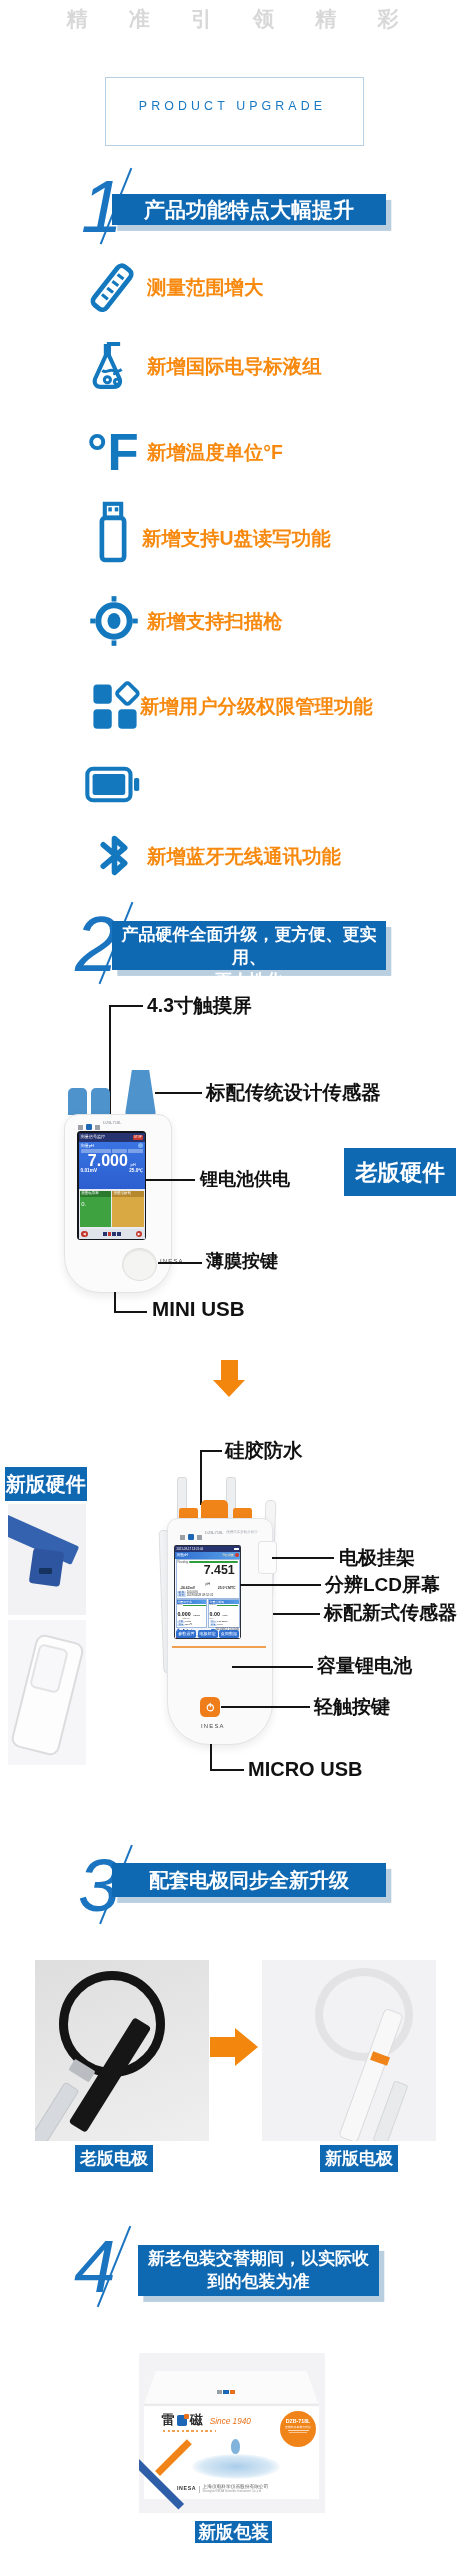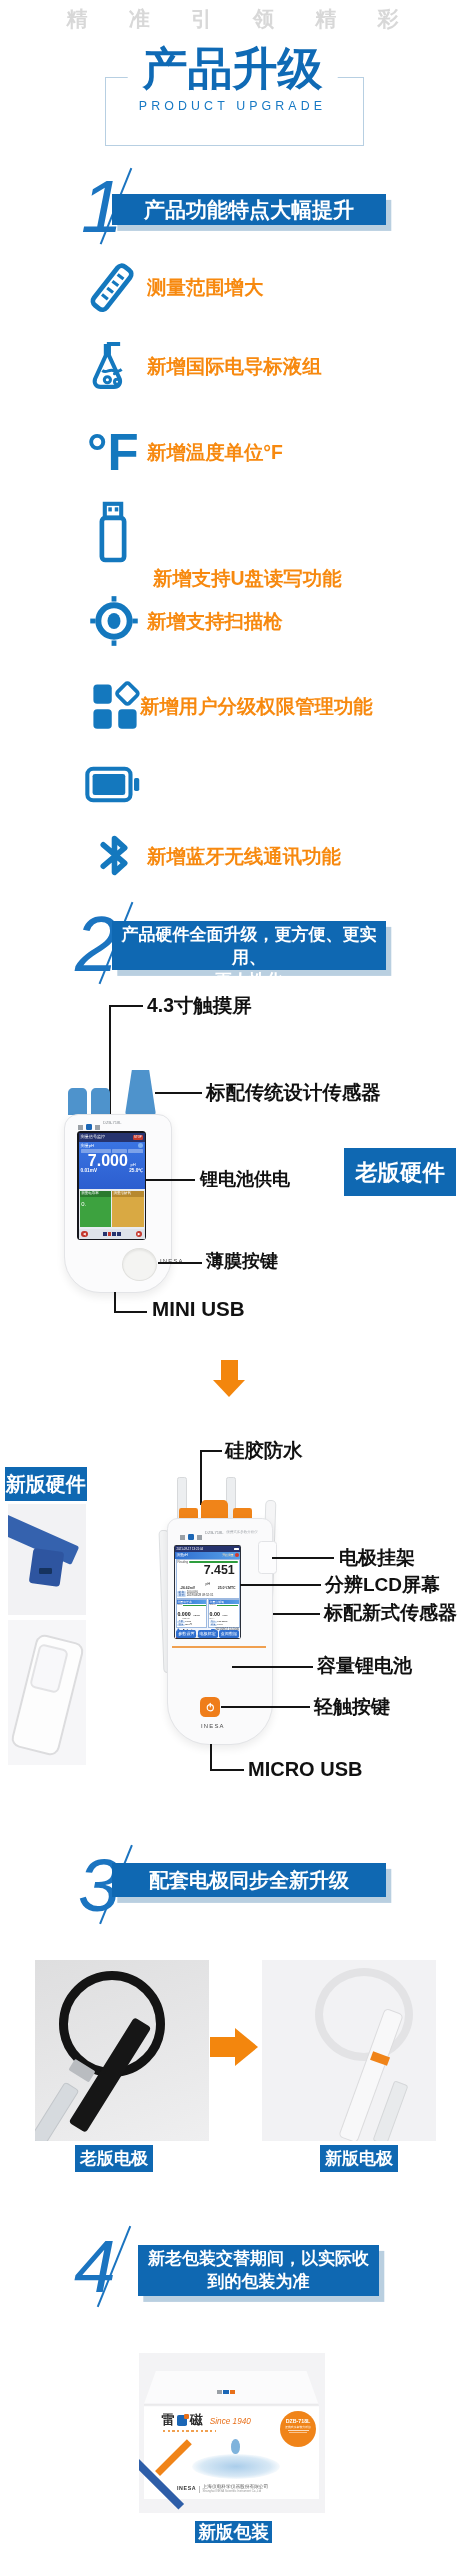--- a/index.html
+++ b/index.html
@@ -23,21 +23,20 @@
            font-size:4.1px;line-height:7.7px;margin:0 0.6px;}
 </style>
 </head>
 <body>
 
 <div id="page">
 
   <div class="abs tinytxt" style="left:0;top:8.2px;width:465px;text-align:center;font-size:21px;font-weight:bold;color:#d8d8d8;letter-spacing:17.7px;text-indent:17.7px;">精  准  引  领  精  彩</div>
 
   <div class="abs" style="left:105px;top:77px;width:257px;height:67px;border:1.2px solid #b7cfe2;"></div>
-  <div class="abs tinytxt" style="left:50%;top:46px;transform:translateX(-50%);font-size:45px;font-weight:bold;color:#0F6AB5;background:#fff;padding:0 15.3px;">产品升级</div>
   <div class="abs tinytxt" style="left:0;top:100px;width:465px;text-align:center;font-size:12.4px;color:#1779C4;letter-spacing:4.1px;">PRODUCT UPGRADE</div>
 
   <div class="abs num" style="left:81px;top:169px;font-size:75px;">1</div>
   <div class="abs num-slash" style="left:115px;top:165px;height:82px;"></div>
   <div class="abs banner" style="left:112px;top:194px;width:274px;height:31px;">
     <div style="font-size:21px;line-height:31px;">产品功能特点大幅提升</div>
   </div>
 
   <div class="abs" style="left:86px;top:261px;width:53px;height:54px;">
     <svg width="53" height="54" viewBox="0 0 100 100">
@@ -71,21 +70,21 @@
   <div class="abs" style="left:89px;top:500px;width:48px;height:65px;">
     <svg width="48" height="65" viewBox="0 0 82 110">
       <g stroke="#1478BE" fill="none">
         <rect x="22" y="30" width="38" height="72" rx="6" stroke-width="8"></rect>
         <rect x="27" y="6" width="28" height="24" stroke-width="7"></rect>
         <rect x="33" y="12" width="6" height="7" fill="#1478BE" stroke="none"></rect>
         <rect x="44" y="12" width="6" height="7" fill="#1478BE" stroke="none"></rect>
       </g>
     </svg>
   </div>
-  <div class="abs feat-label" style="left:153px;top:529px;margin-top:40px;">新增支持U盘读写功能</div>
+  <div class="abs feat-label" style="left:142px;top:529px;">新增支持U盘读写功能</div>
 
   <div class="abs" style="left:87px;top:593px;width:54px;height:56px;">
     <svg width="54" height="56" viewBox="0 0 100 100">
       <g stroke="#1478BE" fill="none">
         <circle cx="50" cy="50" r="29" stroke-width="11"></circle>
         <ellipse cx="50" cy="50" rx="12" ry="15" fill="#1478BE" stroke="none"></ellipse>
         <line x1="50" y1="4" x2="50" y2="14" stroke-width="9"></line>
         <line x1="50" y1="86" x2="50" y2="96" stroke-width="9"></line>
         <line x1="6" y1="50" x2="16" y2="50" stroke-width="9"></line>
         <line x1="84" y1="50" x2="94" y2="50" stroke-width="9"></line>

